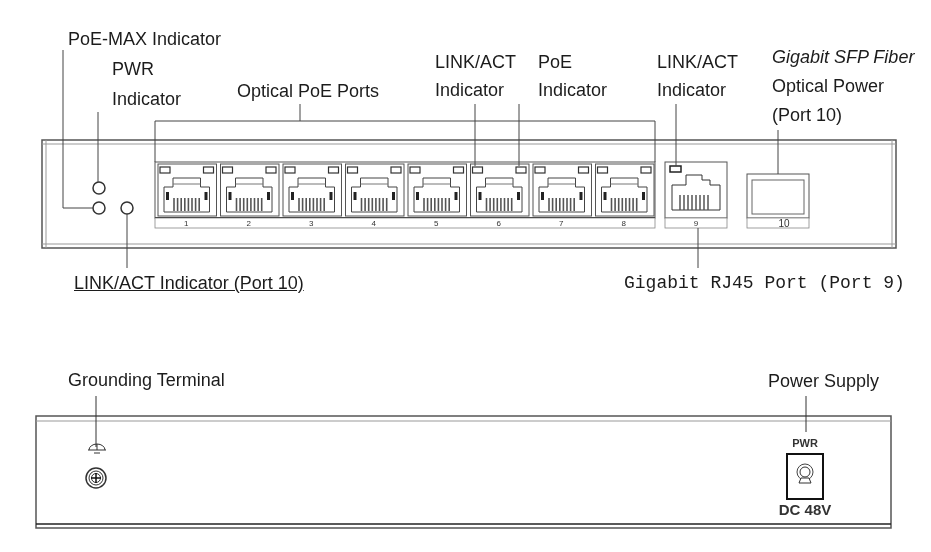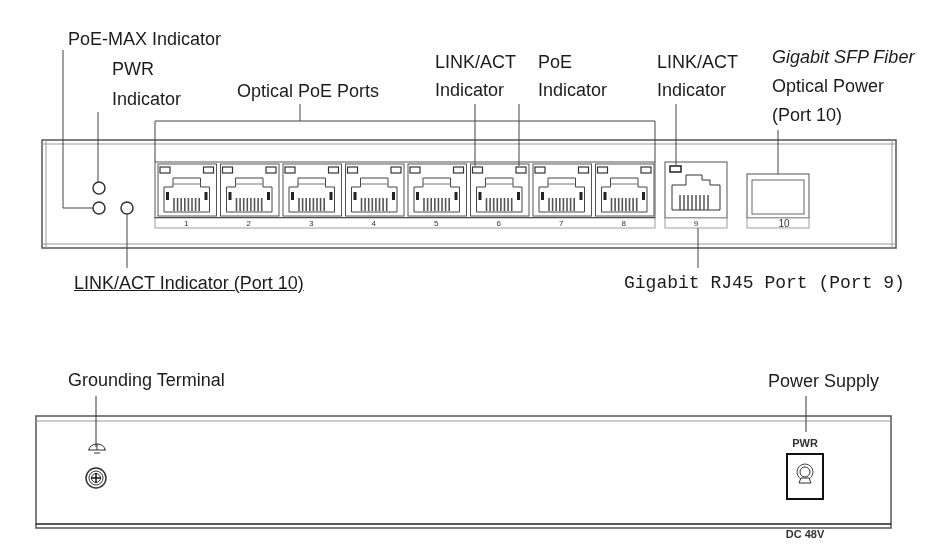--- a/index.html
+++ b/index.html
@@ -260,13 +260,13 @@
     <div class="small" style="left: 363.75px; top: 219px; width: 20px; font-size: 8px;">4</div>
     <div class="small" style="left: 426.25px; top: 219px; width: 20px; font-size: 8px;">5</div>
     <div class="small" style="left: 488.75px; top: 219px; width: 20px; font-size: 8px;">6</div>
     <div class="small" style="left: 551.25px; top: 219px; width: 20px; font-size: 8px;">7</div>
     <div class="small" style="left: 613.75px; top: 219px; width: 20px; font-size: 8px;">8</div>
     <div class="small" style="left: 686px; top: 219px; width: 20px; font-size: 8px;">9</div>
     <div class="small" style="left: 768px; top: 219px; width: 20px; font-size: 10px; margin-left: 6px;">10</div>
   </div>
 
 <div class="small" style="left:783px;top:437px;width:44px;font-size:11px;line-height:12px;font-weight:bold;">PWR</div>
-<div class="small" style="left:777px;top:504px;width:56px;font-size:11px;line-height:12px;font-weight:bold;margin-top:24px;">DC 48V</div>
+<div class="small" style="left:777px;top:504px;width:56px;font-size:15px;line-height:12px;font-weight:bold;">DC 48V</div>
 
 </body></html>

